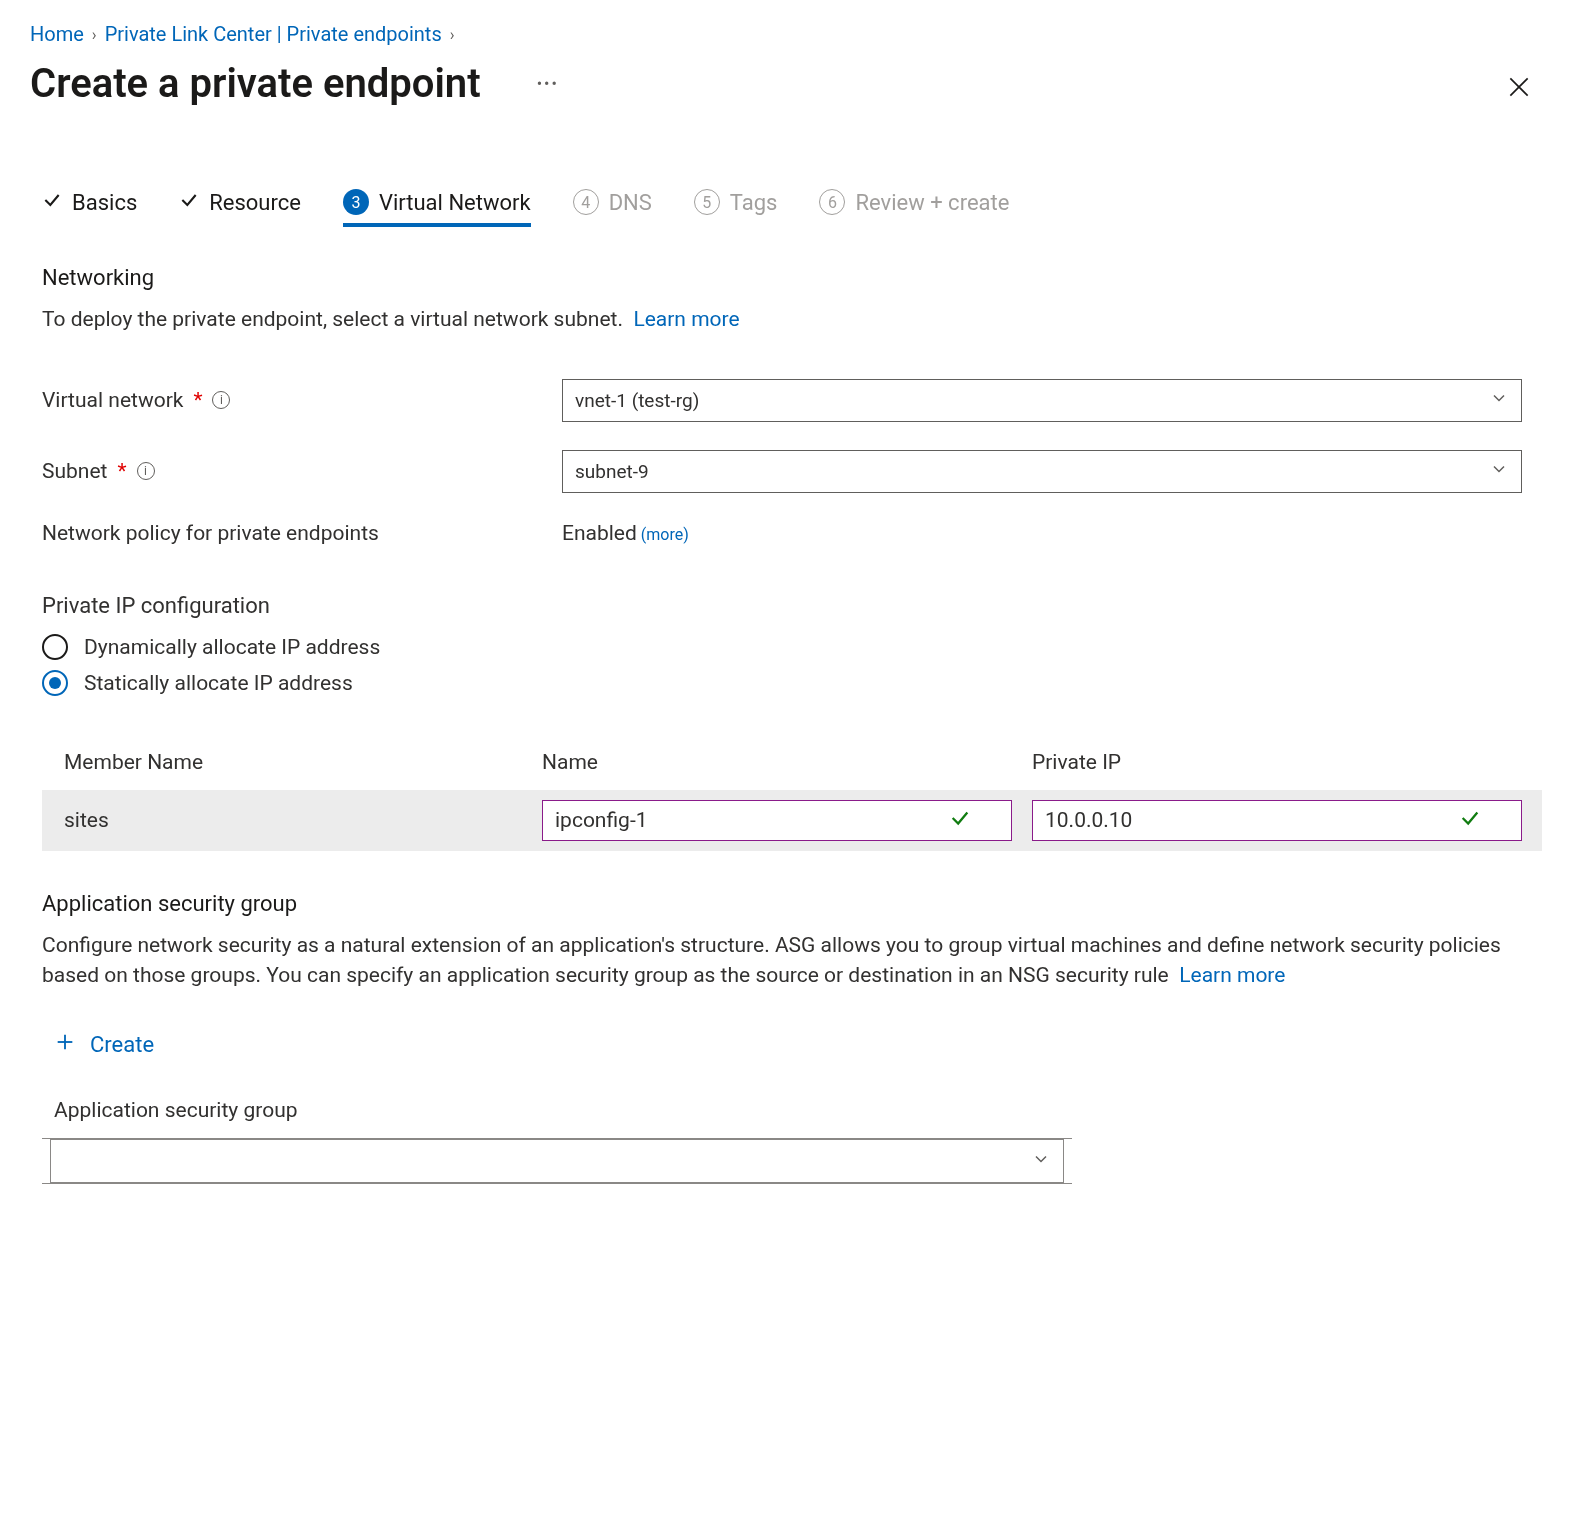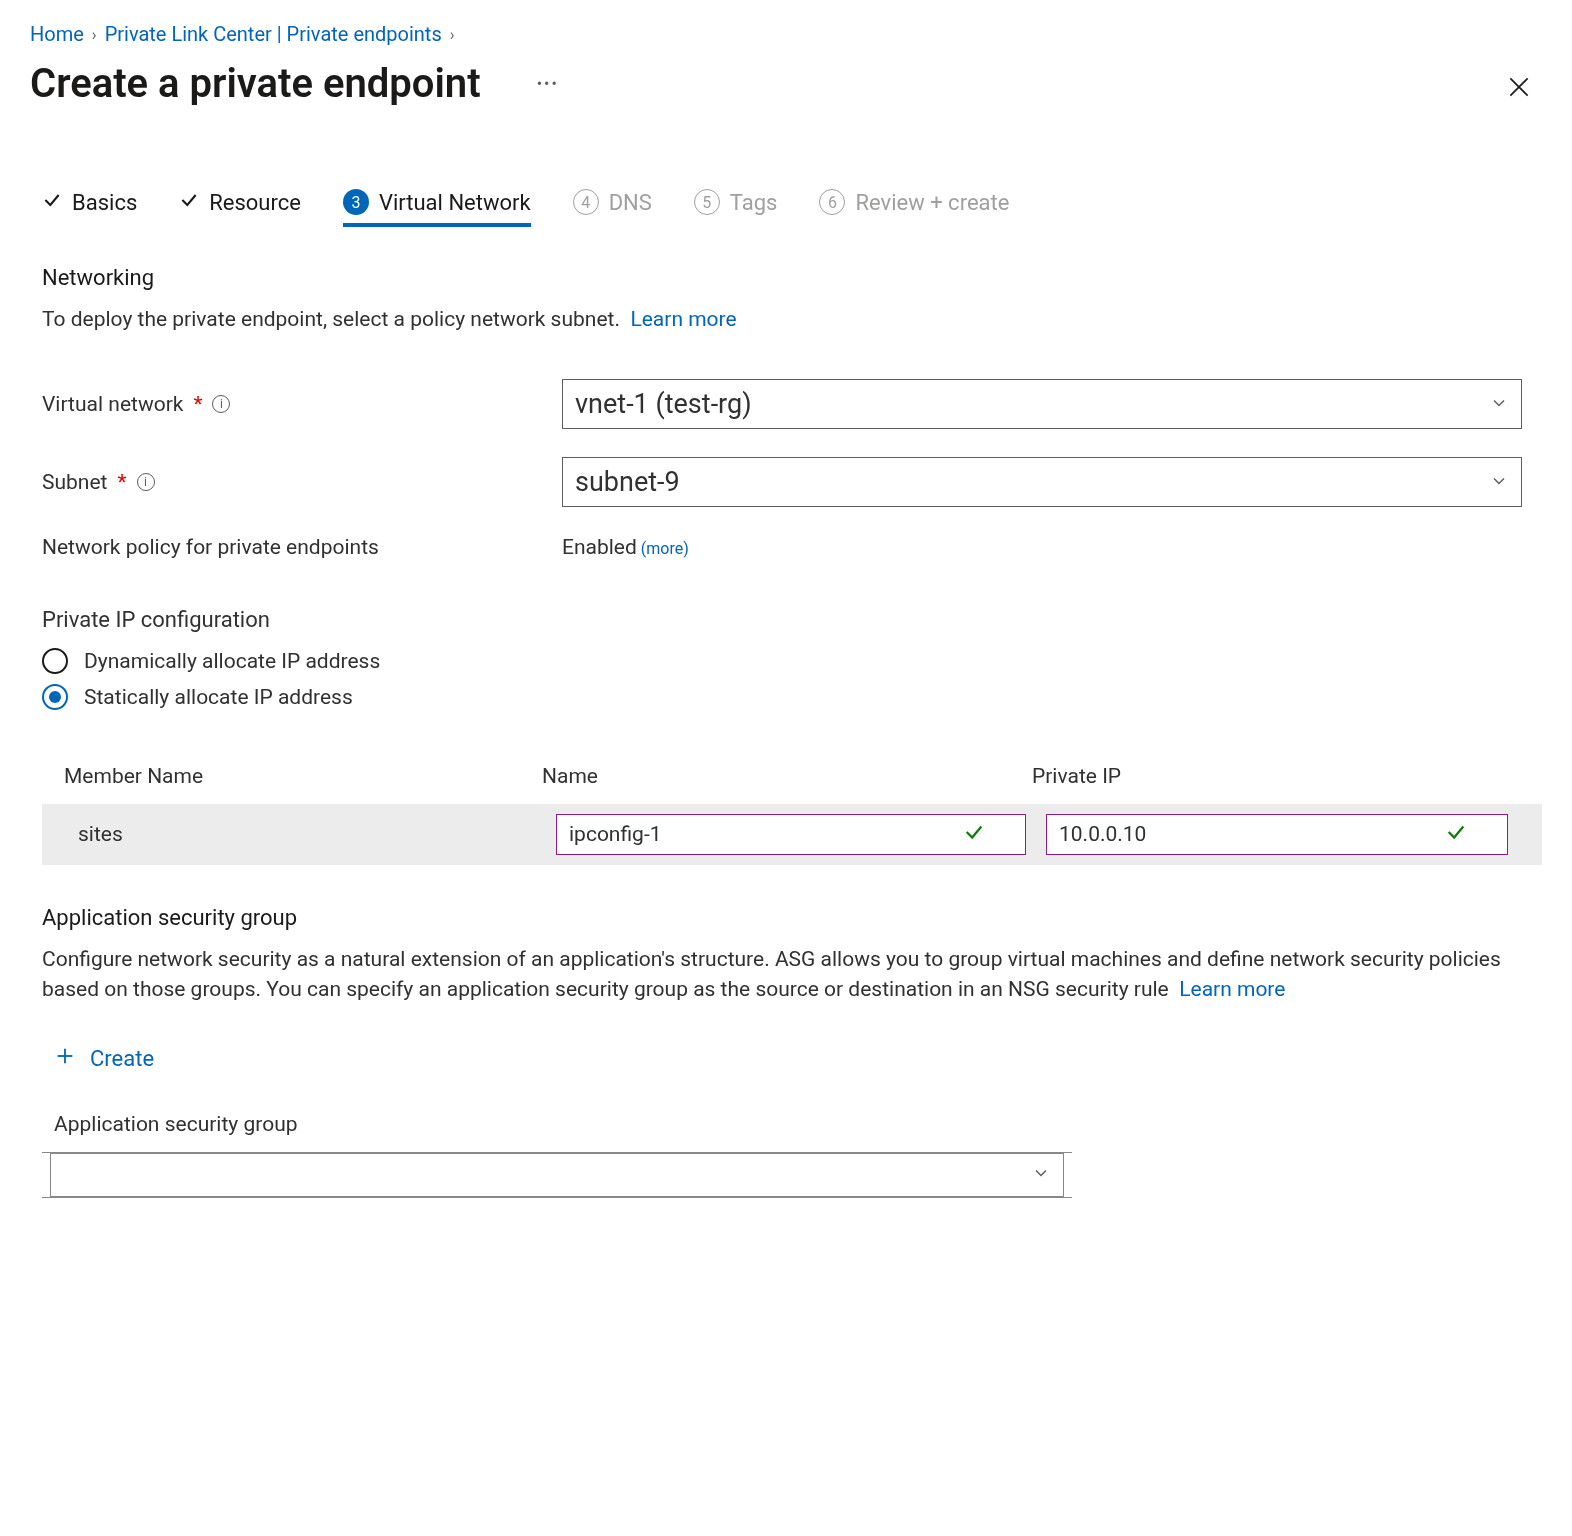--- a/index.html
+++ b/index.html
@@ -34,40 +34,40 @@
   .desc { font-size: 21px; color: #323130; line-height: 1.46; max-width: 1500px; }
   .link { color: #0066b8; text-decoration: none; }
 
   
   .form { margin-top: 44px; }
   .form-row { display: flex; align-items: center; margin-bottom: 28px; }
   .label-col { width: 520px; font-size: 21px; display: flex; align-items: center; gap: 10px; }
   .req { color: #e00000; }
   .info-i { display:inline-flex; align-items:center; justify-content:center; width:18px; height:18px; border:1.2px solid #605e5c; border-radius:50%; font-size:12px; color:#605e5c; font-style:normal; }
   .input-col { flex: 1 1 auto; }
-  .select { width: 960px; border: 1px solid #605e5c; padding: 8px 12px; font-size: 27px; background: #fff; display:flex; align-items:center; justify-content:space-between; cursor:pointer; }
+  .select { width: 960px; border: 1px solid #605e5c; padding: 8px 12px; font-size: 19px; background: #fff; display:flex; align-items:center; justify-content:space-between; cursor:pointer; }
   .chev-down svg { width: 20px; height: 20px; fill: none; stroke: #605e5c; stroke-width: 1.8; }
   .static-val { font-size: 21px; }
 
   
   .radio-group { margin-top: 48px; }
   .radio-title { font-size: 22px; margin-bottom: 16px; }
   .radio-row { display: flex; align-items: center; gap: 16px; margin: 10px 0; cursor:pointer; }
   .radio { width:26px; height:26px; border-radius:50%; border:2px solid #1b1a19; display:inline-flex; align-items:center; justify-content:center; }
   .radio.on { border-color:#0066b8; }
   .radio.on::after { content:""; width:12px; height:12px; border-radius:50%; background:#0066b8; }
   .radio-label { font-size:21px; }
 
   
   .ip-table { margin-top: 54px; width: 1500px; }
   .ip-head { display:flex; font-size:21px; padding: 0 0 16px 0; }
   .col-member { width: 500px; padding-left: 22px; }
   .col-name { width: 490px; }
   .col-ip { flex: 1; }
-  .ip-row { display:flex; align-items:center; background:#ececec; padding: 10px 14px; }
+  .ip-row { display:flex; align-items:center; background:#ececec; padding: 10px 0; }
   .cell-member { width:500px; padding-left:22px; font-size:21px; }
   .cell-name, .cell-ip { padding-right: 20px; }
   .cell-name { width:490px; }
   .cell-ip { flex:1; }
   .validated-input { border:1.5px solid #8a1b8a; padding:6px 40px 6px 12px; font-size:21px; width:100%; position:relative; background:#fff; display:flex; align-items:center; justify-content:space-between; }
   .validated-input .ok svg { width:22px; height:22px; fill:none; stroke:#107c10; stroke-width:2.5; }
 
   
   .section-block { margin-top: 40px; }
   .create-btn { display:inline-flex; align-items:center; gap:14px; color:#0066b8; font-size:22px; margin-top: 40px; cursor:pointer; padding-left:12px; }
@@ -127,21 +127,21 @@
     <div class="tab disabled">
       <span class="step-badge hollow">6</span>
       <span>Review + create</span>
     </div>
   </div>
 
   <div class="content">
 
     <div class="section-title">Networking</div>
     <div class="desc">
-      <span>To deploy the private endpoint, select a policy network subnet.</span>&nbsp;&nbsp;<a href="#" class="link">Learn more</a>
+      <span>To deploy the private endpoint, select a virtual network subnet.</span>&nbsp;&nbsp;<a href="#" class="link">Learn more</a>
     </div>
 
     <div class="form">
       <div class="form-row">
         <div class="label-col">
           <span>Virtual network</span>
             <span class="req">*</span>
           <span class="info-i">i</span>
         </div>
         <div class="input-col">

